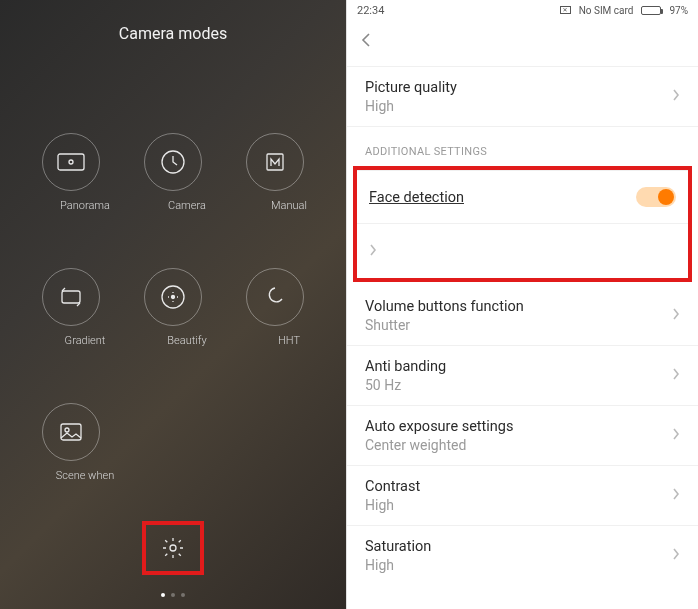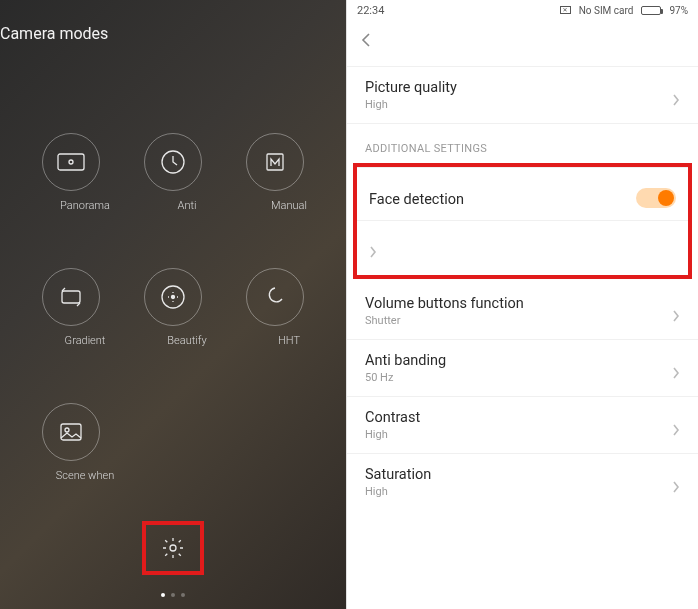--- a/index.html
+++ b/index.html
@@ -1,20 +1,20 @@
 <!DOCTYPE html>
 <html><head>
 <meta charset="utf-8">
 <style>
   * { margin: 0; padding: 0; box-sizing: border-box; }
   body { font-family: -apple-system, Roboto, "Helvetica Neue", Arial, sans-serif; width: 698px; height: 609px; display: flex; background: #fff; }
 
   
   .left-panel { width: 346px; height: 609px; background: linear-gradient(135deg,#2a2a2a 0%,#3b3835 35%,#4a4237 60%,#2f2a26 100%); position: relative; color: #eaeaea; overflow: hidden; }
-  .left-title { font-size: 16px; color: #f2f2f2; margin-top: 24px; font-weight: 400; }
+  .left-title { text-align: center; font-size: 16px; color: #f2f2f2; margin-top: 24px; font-weight: 400; }
   .modes-grid { margin-top: 90px; display: grid; grid-template-columns: repeat(3, 1fr); row-gap: 56px; padding: 0 20px; }
   .mode { display: flex; flex-direction: column; align-items: center; gap: 8px; }
   .mode-circle { width: 58px; height: 58px; border: 1px solid rgba(255,255,255,0.35); border-radius: 50%; display: flex; align-items: center; justify-content: center; }
   .mode-circle svg { stroke: #e8e8e8; fill: none; stroke-width: 1.3; }
   .mode-label { font-size: 11px; color: #d6d6d6; font-weight: 300; margin-left: 28px; }
 
   .gear-wrap { position: absolute; bottom: 34px; left: 50%; transform: translateX(-50%); }
   .gear-box { border: 4px solid #e11b1b; padding: 10px 14px 10px 14px; }
   .gear-icon { width: 26px; height: 26px; display:flex;align-items:center;justify-content:center; }
   .gear-icon svg { stroke: #e8e8e8; fill:none; stroke-width:1.3; }
@@ -31,32 +31,32 @@
   .battery { width:20px;height:9px;border:1px solid #555;border-radius:2px;position:relative;}
   .battery:after{content:"";position:absolute;right:-3px;top:2px;width:2px;height:5px;background:#555;border-radius:0 1px 1px 0;}
   .battery-fill{background:#555;height:100%;width:97%;}
 
   .header { display:flex; align-items:center; padding:12px 14px 14px; gap:14px; }
   .header-title { font-size:17px; color:#222; font-weight:400;}
   .back-chevron svg{stroke:#888;fill:none;stroke-width:1.6;}
 
   .list { flex:1; overflow:hidden; }
   .section-header { font-size:11px; color:#9a9a9a; padding:18px 18px 10px; letter-spacing:0.3px;}
-  .row { display:flex; align-items:flex-end; justify-content:space-between; padding:12px 18px 12px 18px; border-bottom:1px solid #f0f0f0; min-height:54px;}
+  .row { display:flex; align-items:center; justify-content:space-between; padding:12px 18px 12px 18px; border-bottom:1px solid #f0f0f0; min-height:54px;}
   .row:first-child{border-top:1px solid #f0f0f0;}
   .row-left { display:flex; flex-direction:column; gap:2px; }
   .row-label { font-size:14.5px; color:#2b2b2b; }
-  .row-sub { font-size:11px; color:#9a9a9a; }
+  .row-sub { font-size:14px; color:#9a9a9a; }
   .chev svg{stroke:#bbb;fill:none;stroke-width:1.6;}
 
   .toggle { width:40px;height:20px;border-radius:10px;background:#ffdab0;position:relative;}
   .toggle .knob{width:16px;height:16px;border-radius:50%;background:#ff7b00;position:absolute;right:2px;top:2px;}
 
   .highlight-box { border:4px solid #e11b1b; margin:-2px 6px 4px 6px;}
-  .highlight-box .row{border-bottom:1px solid #f0f0f0;padding-left:12px;padding-right:12px;}
+  .highlight-box .row{border-bottom:1px solid #f0f0f0;padding-left:12px;padding-right:12px;text-decoration:underline;}
   .highlight-box .row:last-child{border-bottom:none;}
 
   .single-mode { margin-top: 56px; padding-left: 20px; }
 </style>
 </head>
 <body>
 
 <div class="left-panel">
   <div class="left-title">Camera modes</div>
 
@@ -72,21 +72,21 @@
       <div class="mode-label">Panorama</div>
     </div>
 
     <div class="mode">
       <div class="mode-circle">
         <svg width="26" height="26" viewBox="0 0 26 26">
             <circle cx="13" cy="13" r="11"></circle>
             <path d="M13 7v6l4 3"></path>
           </svg>
       </div>
-      <div class="mode-label">Anti</div>
+      <div class="mode-label">Camera</div>
     </div>
 
     <div class="mode">
       <div class="mode-circle">
         <svg width="22" height="22" viewBox="0 0 22 22">
             <rect x="3" y="3" width="16" height="16" rx="1"></rect>
             <path d="M7 15 V8 L11 13 L15 8 V15"></path>
           </svg>
       </div>
       <div class="mode-label">Manual</div>
@@ -216,20 +216,29 @@
     <div class="row">
       <div class="row-left">
         <span class="row-label">Anti banding</span>
         <span class="row-sub">50 Hz</span>
       </div>
       <span class="chev"><svg width="8" height="14" viewBox="0 0 8 14">
             <path d="M2 2 L6 7 L2 12"></path>
           </svg></span>
     </div>
 
+    <div class="row">
+      <div class="row-left">
+        <span class="row-label">Auto exposure settings</span>
+        <span class="row-sub">Center weighted</span>
+      </div>
+      <span class="chev"><svg width="8" height="14" viewBox="0 0 8 14">
+            <path d="M2 2 L6 7 L2 12"></path>
+          </svg></span>
+    </div>
 
     <div class="row">
       <div class="row-left">
         <span class="row-label">Contrast</span>
         <span class="row-sub">High</span>
       </div>
       <span class="chev"><svg width="8" height="14" viewBox="0 0 8 14">
             <path d="M2 2 L6 7 L2 12"></path>
           </svg></span>
     </div>

